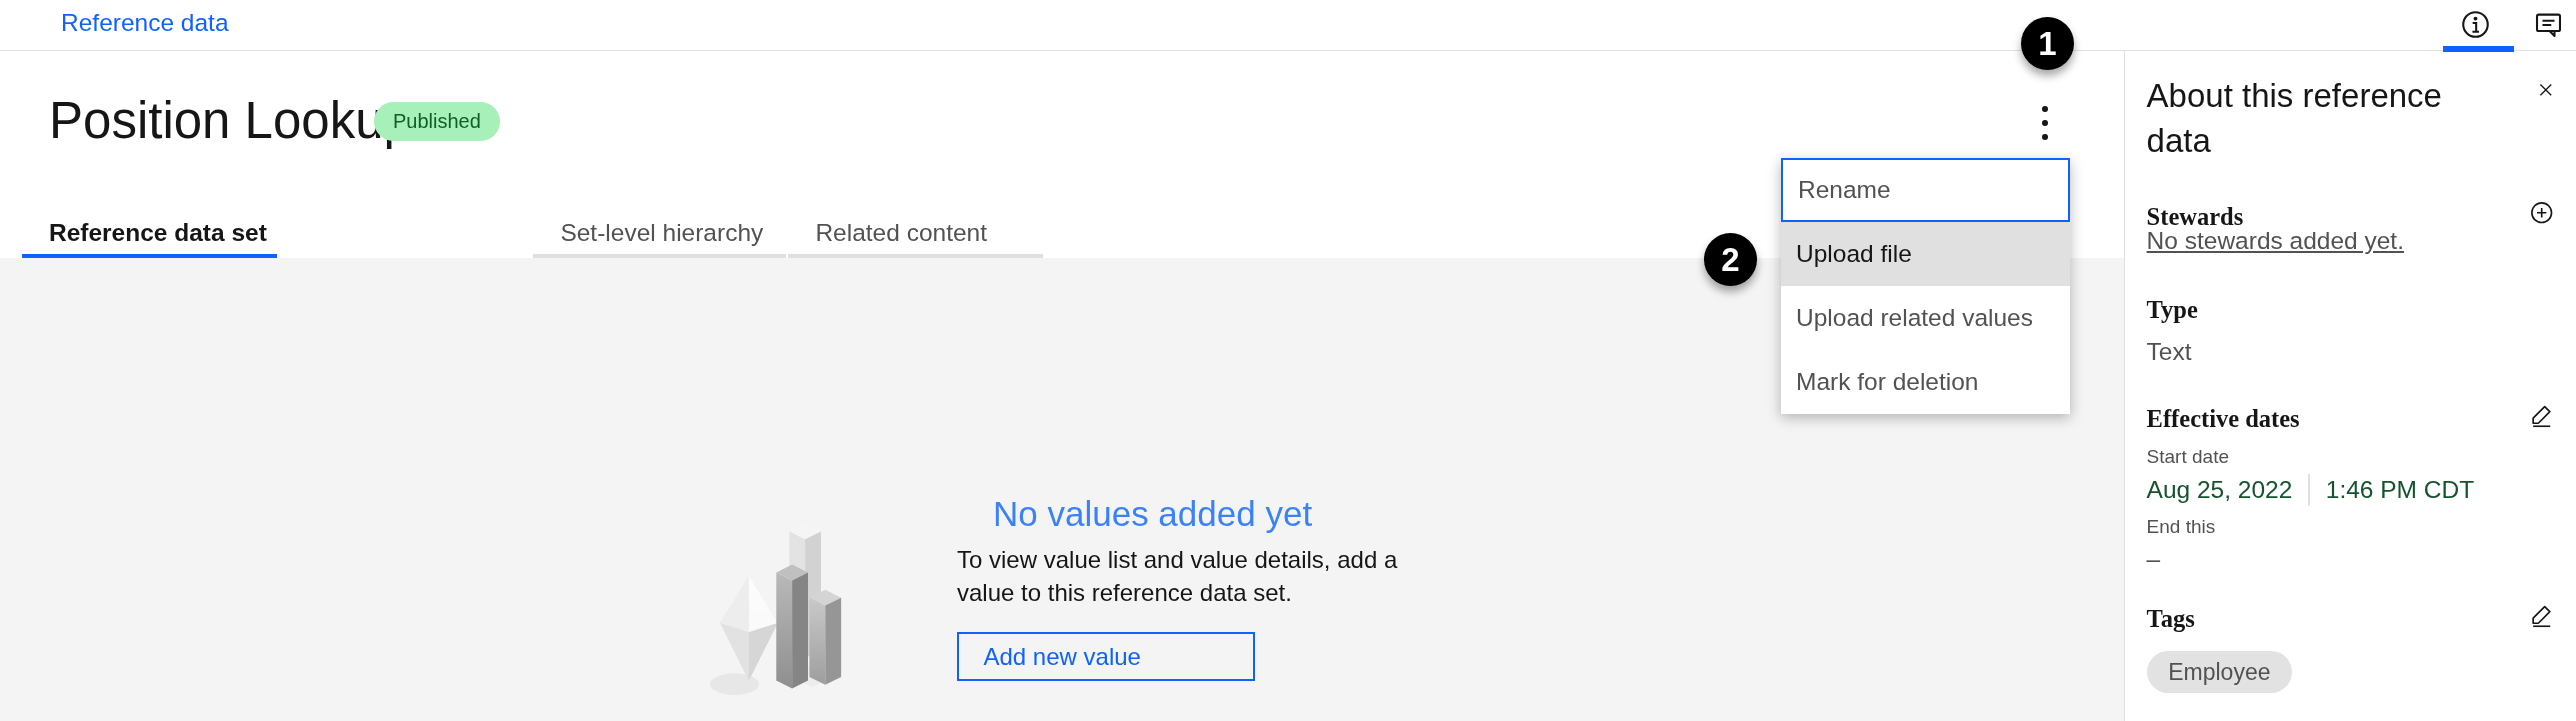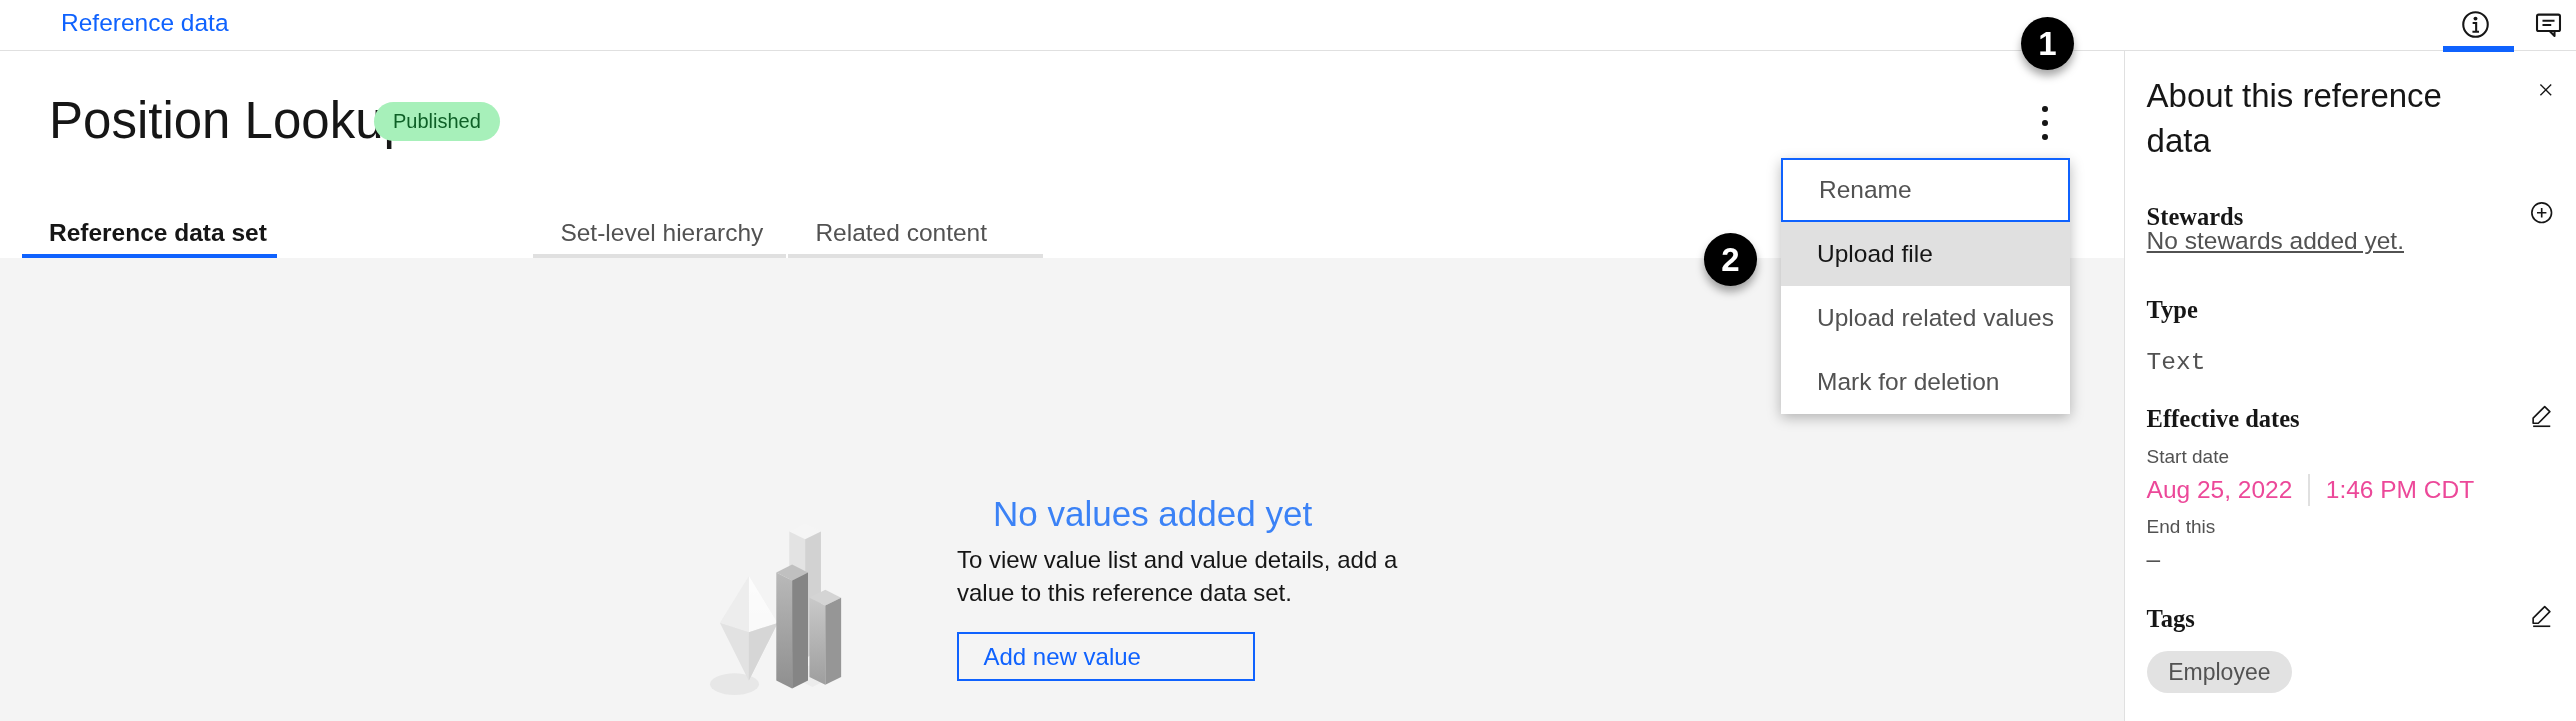--- a/index.html
+++ b/index.html
@@ -29,37 +29,37 @@
   .tab3 { left:533px; width:253px; }
   .tab4 { left:788px; width:255px; }
   
   .content { position:absolute; left:0; top:258px; width:2124px; height:463px; background:#f4f4f4; }
   .illustration { position:absolute; left:704px; top:504px; width:177px; height:196px; }
   .empty-heading { position:absolute; left:957px; top:494px; font-size:35px; color:#3b82f6;margin-left:36px; }
   .empty-body { position:absolute; left:957px; top:543px; width:485px; font-size:24px; line-height:33px; color:#161616; }
   .empty-button { position:absolute; left:957px; top:632px; width:298px; height:49px; background:transparent; border:2.2px solid #0f62fe; color:#0f62fe; font-size:24px; font-family:"Liberation Sans",sans-serif; display:flex; align-items:center; padding-left:24.5px; cursor:pointer; }
   
   .menu { position:absolute; left:1781px; top:158px; width:289px; background:#fff; box-shadow:0 4.3px 13px rgba(0,0,0,0.28); z-index:5; }
-  .menu-item { height:64px; display:flex; align-items:center; padding-left:36px; font-size:24.5px; color:#525252; cursor:pointer; }
+  .menu-item { height:64px; display:flex; align-items:center; padding-left:15px; font-size:24.5px; color:#525252; cursor:pointer; }
   .menu-item.focused { border:2.9px solid #0f62fe; }
   .menu-item.highlighted { background:#e0e0e0; color:#161616; }
   
   .anno-badge { position:absolute; width:53px; height:53px; border-radius:50%; background:#000; color:#fff; font-size:33px; font-weight:700; display:flex; align-items:center; justify-content:center; z-index:6; box-shadow:0 5.8px 8.7px rgba(0,0,0,0.35); }
   .badge-1 { left:2021px; top:17.3px; }
   .badge-2 { left:1704px; top:233px; }
   
   .panel { position:absolute; left:2124px; top:51px; width:452px; height:671px; background:#fff; border-left:1.4px solid #e0e0e0; z-index:1; }
   .panel .close-btn { position:absolute; left:406px; top:24px; width:29px; height:29px; display:flex; align-items:center; justify-content:center; cursor:pointer; }
   .panel-title { position:absolute; left:21.6px; top:21.6px; width:346px; font-size:33px; line-height:45px; font-weight:400; color:#161616; }
   .sec-label { position:absolute; left:21.6px; font-size:24.5px; font-weight:700; color:#161616;font-family:Liberation Serif, serif; }
   .sec-text  { position:absolute; left:21.6px; font-size:24.5px; color:#525252; }
   .sub-label { position:absolute; left:21.6px; font-size:19px; color:#525252;text-align:right; }
   .icon-btn { position:absolute; left:401px; width:32px; height:32px; display:flex; align-items:center; justify-content:center; cursor:pointer; }
   .icon-btn svg { width:27.4px; height:27.4px; }
-  .date-row { position:absolute; left:21.6px; top:423px; display:flex; align-items:center; font-size:24.5px; color:#ec4899; }
+  .date-row { position:absolute; left:21.6px; top:423px; display:flex; align-items:center; font-size:24.5px; color:#14532d; }
   .date-divider { width:1.4px; height:32px; background:#e0e0e0; margin:0 16px; }
   .tag-pill { position:absolute; left:21.6px; top:600px; height:42px; border-radius:21px; background:#e2e2e2; color:#525252; font-size:23px; display:flex; align-items:center; padding:0 21.6px; cursor:pointer; }
 </style>
 </head>
 <body>
 
 <div id="canvas">
 
   <div class="header">
     <span class="breadcrumb">Reference data</span>
@@ -166,21 +166,21 @@
       <span style="display:flex;">
         <svg viewBox="0 0 32 32" fill="none">
             <circle cx="16" cy="16" r="11.5" stroke="#161616" stroke-width="1.9"></circle>
             <path d="M16 10.5v11M10.5 16h11" stroke="#161616" stroke-width="1.9"></path>
           </svg>
       </span>
     </span>
     <div class="sec-text" style="top:176px;text-decoration:underline;">No stewards added yet.</div>
 
     <div class="sec-label" style="top:245px;">Type</div>
-    <div class="sec-text" style="top:298px;font-family:Liberation Mono, monospace;">Text</div>
+    <div class="sec-text" style="top:287px;">Text</div>
 
     <div class="sec-label" style="top:354px;">Effective dates</div>
     <span class="icon-btn" style="top:348px;">
       <span style="display:flex;">
         <svg viewBox="0 0 32 32" fill="none">
             <path d="M19.5 6.5l6 6L12 26H6v-6L19.5 6.5z" stroke="#161616" stroke-width="1.9" stroke-linejoin="round"></path>
             <path d="M6 29.5h20" stroke="#161616" stroke-width="1.9"></path>
           </svg>
       </span>
     </span>

